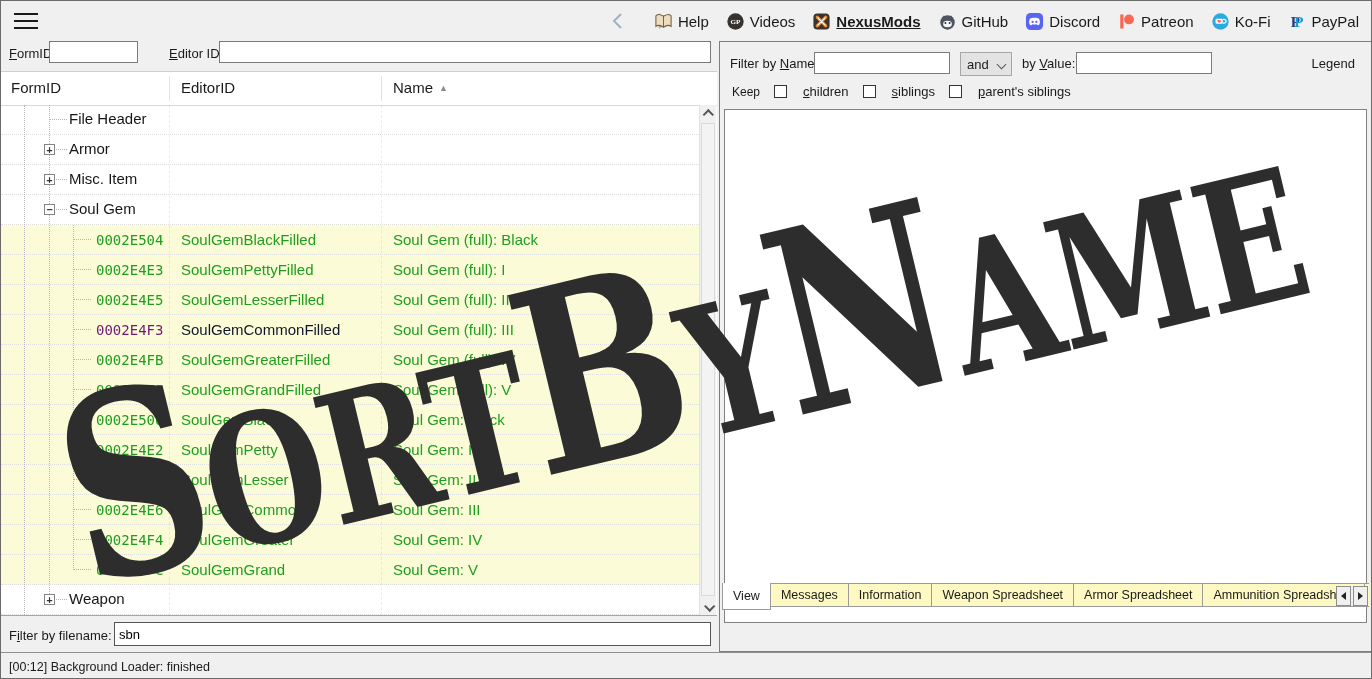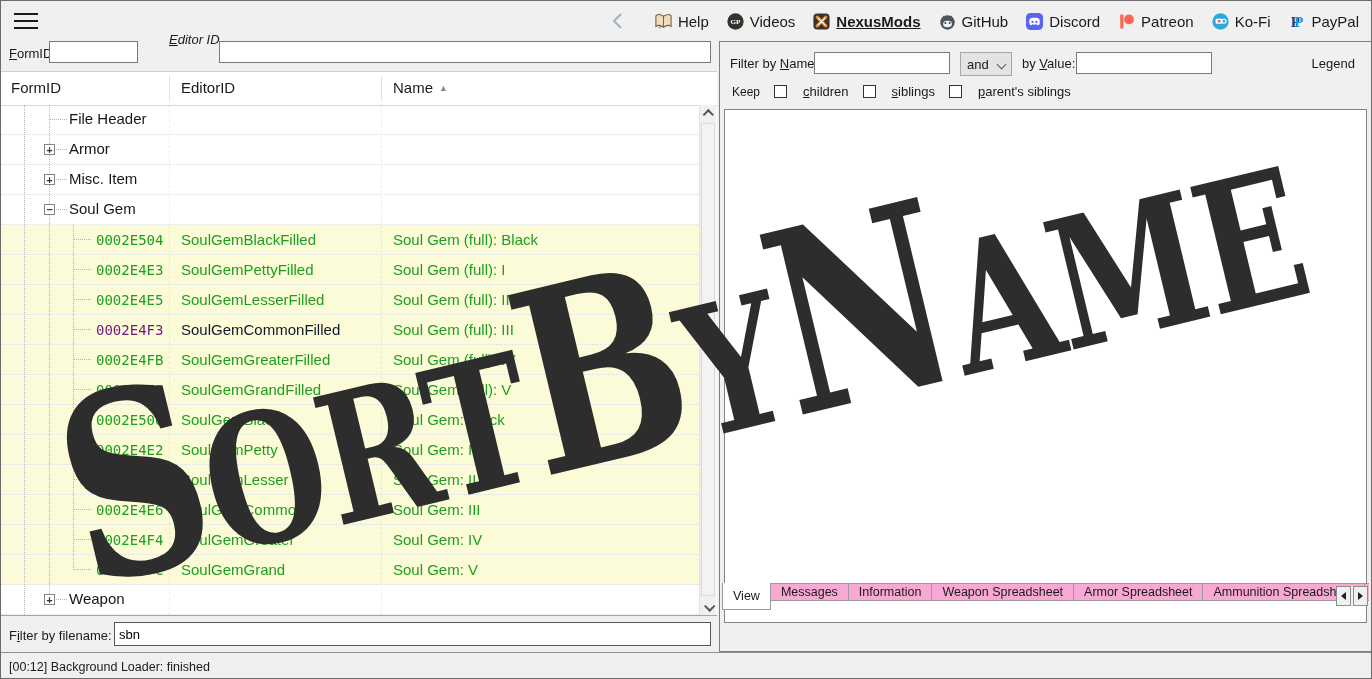--- a/index.html
+++ b/index.html
@@ -53,21 +53,21 @@
   .rlabel{position:absolute;font-size:13px;white-space:nowrap;}
   .combo{position:absolute;width:52px;height:24px;background:#e3e3e3;border:1px solid #a7a7a7;
          box-sizing:border-box;display:flex;align-items:center;padding-left:6px;font-size:13px;cursor:pointer;}
   .combo .cchev{position:absolute;right:6px;top:8px;width:6px;height:6px;border-left:1.6px solid #5a5a5a;border-top:1.6px solid #5a5a5a;transform:rotate(225deg);}
   .keeprow{position:absolute;left:12px;top:42px;display:flex;align-items:center;gap:14px;font-size:13px;}
   .keepitem{display:flex;align-items:center;gap:16px;cursor:pointer;}
   .cbx{width:13px;height:13px;background:#fff;border:1px solid #333;box-sizing:border-box;}
   .viewbox{position:absolute;left:4px;top:67px;width:643px;height:514px;background:#fff;border:1px solid #828282;box-sizing:border-box;}
   
   .tabrow{position:absolute;left:2px;top:541px;width:647px;height:28px;display:flex;align-items:flex-start;overflow:hidden;}
-  .tab{height:18px;box-sizing:border-box;border:1px solid #9b9b9b;margin-right:-1px;background:#f9a8d4;
+  .tab{height:24px;box-sizing:border-box;border:1px solid #9b9b9b;margin-right:-1px;background:#fef9c3;
        display:flex;align-items:center;padding:0 10px;font-size:12.5px;white-space:nowrap;cursor:pointer;}
   .tab.active{height:28px;margin-top:-1px;background:#fff;border-top:1px solid #fff;z-index:2;}
   .tabscroll{position:absolute;right:3px;top:544px;display:flex;gap:2px;z-index:5;background:#f0f0f0;}
   .tsbtn{width:15px;height:20px;background:#f0f0f0;border:1px solid #8e8e8e;box-sizing:border-box;
          display:flex;align-items:center;justify-content:center;cursor:pointer;}
   .tri-l{width:0;height:0;border-top:4px solid transparent;border-bottom:4px solid transparent;border-right:5px solid #222;}
   .tri-r{width:0;height:0;border-top:4px solid transparent;border-bottom:4px solid transparent;border-left:5px solid #222;}
   
   .statusbar{position:absolute;left:0;top:651px;width:1372px;height:28px;background:#f0f0f0;
              border-top:1px solid #8f8f8f;box-sizing:border-box;display:flex;align-items:center;padding-left:8px;font-size:12.5px;}
@@ -183,21 +183,21 @@
               <text x="7.5" y="16" font-size="16" font-weight="bold" font-family="Liberation Serif,serif" fill="#179bd7">P</text>
             </svg>
           </span>
           <span class="tb-label">PayPal</span>
         </div>
       </div>
   </div>
 
   <div class="fld-label" style="left:8px;top:45px;"><u>F</u>ormID</div>
   <input class="txt" style="left: 48px; top: 40px; width: 89px; height: 22px;" value="">
-  <div class="fld-label" style="left:168px;top:31px;font-style:italic;"><u>E</u>ditor ID</div>
+  <div class="fld-label" style="left:168px;top:45px;"><u>E</u>ditor ID</div>
   <input class="txt" style="left: 218px; top: 40px; width: 492px; height: 22px;" value="">
 
   <div class="table">
     <div class="thead">
       <div class="th" style="left:10px;">FormID</div>
       <div class="th" style="left:180px;">EditorID</div>
       <div class="th" style="left:392px;"><span>Name</span><span class="sort-arrow">▲</span></div>
       <div class="th-sep" style="left:168px;"></div>
       <div class="th-sep" style="left:380px;"></div>
     </div>

